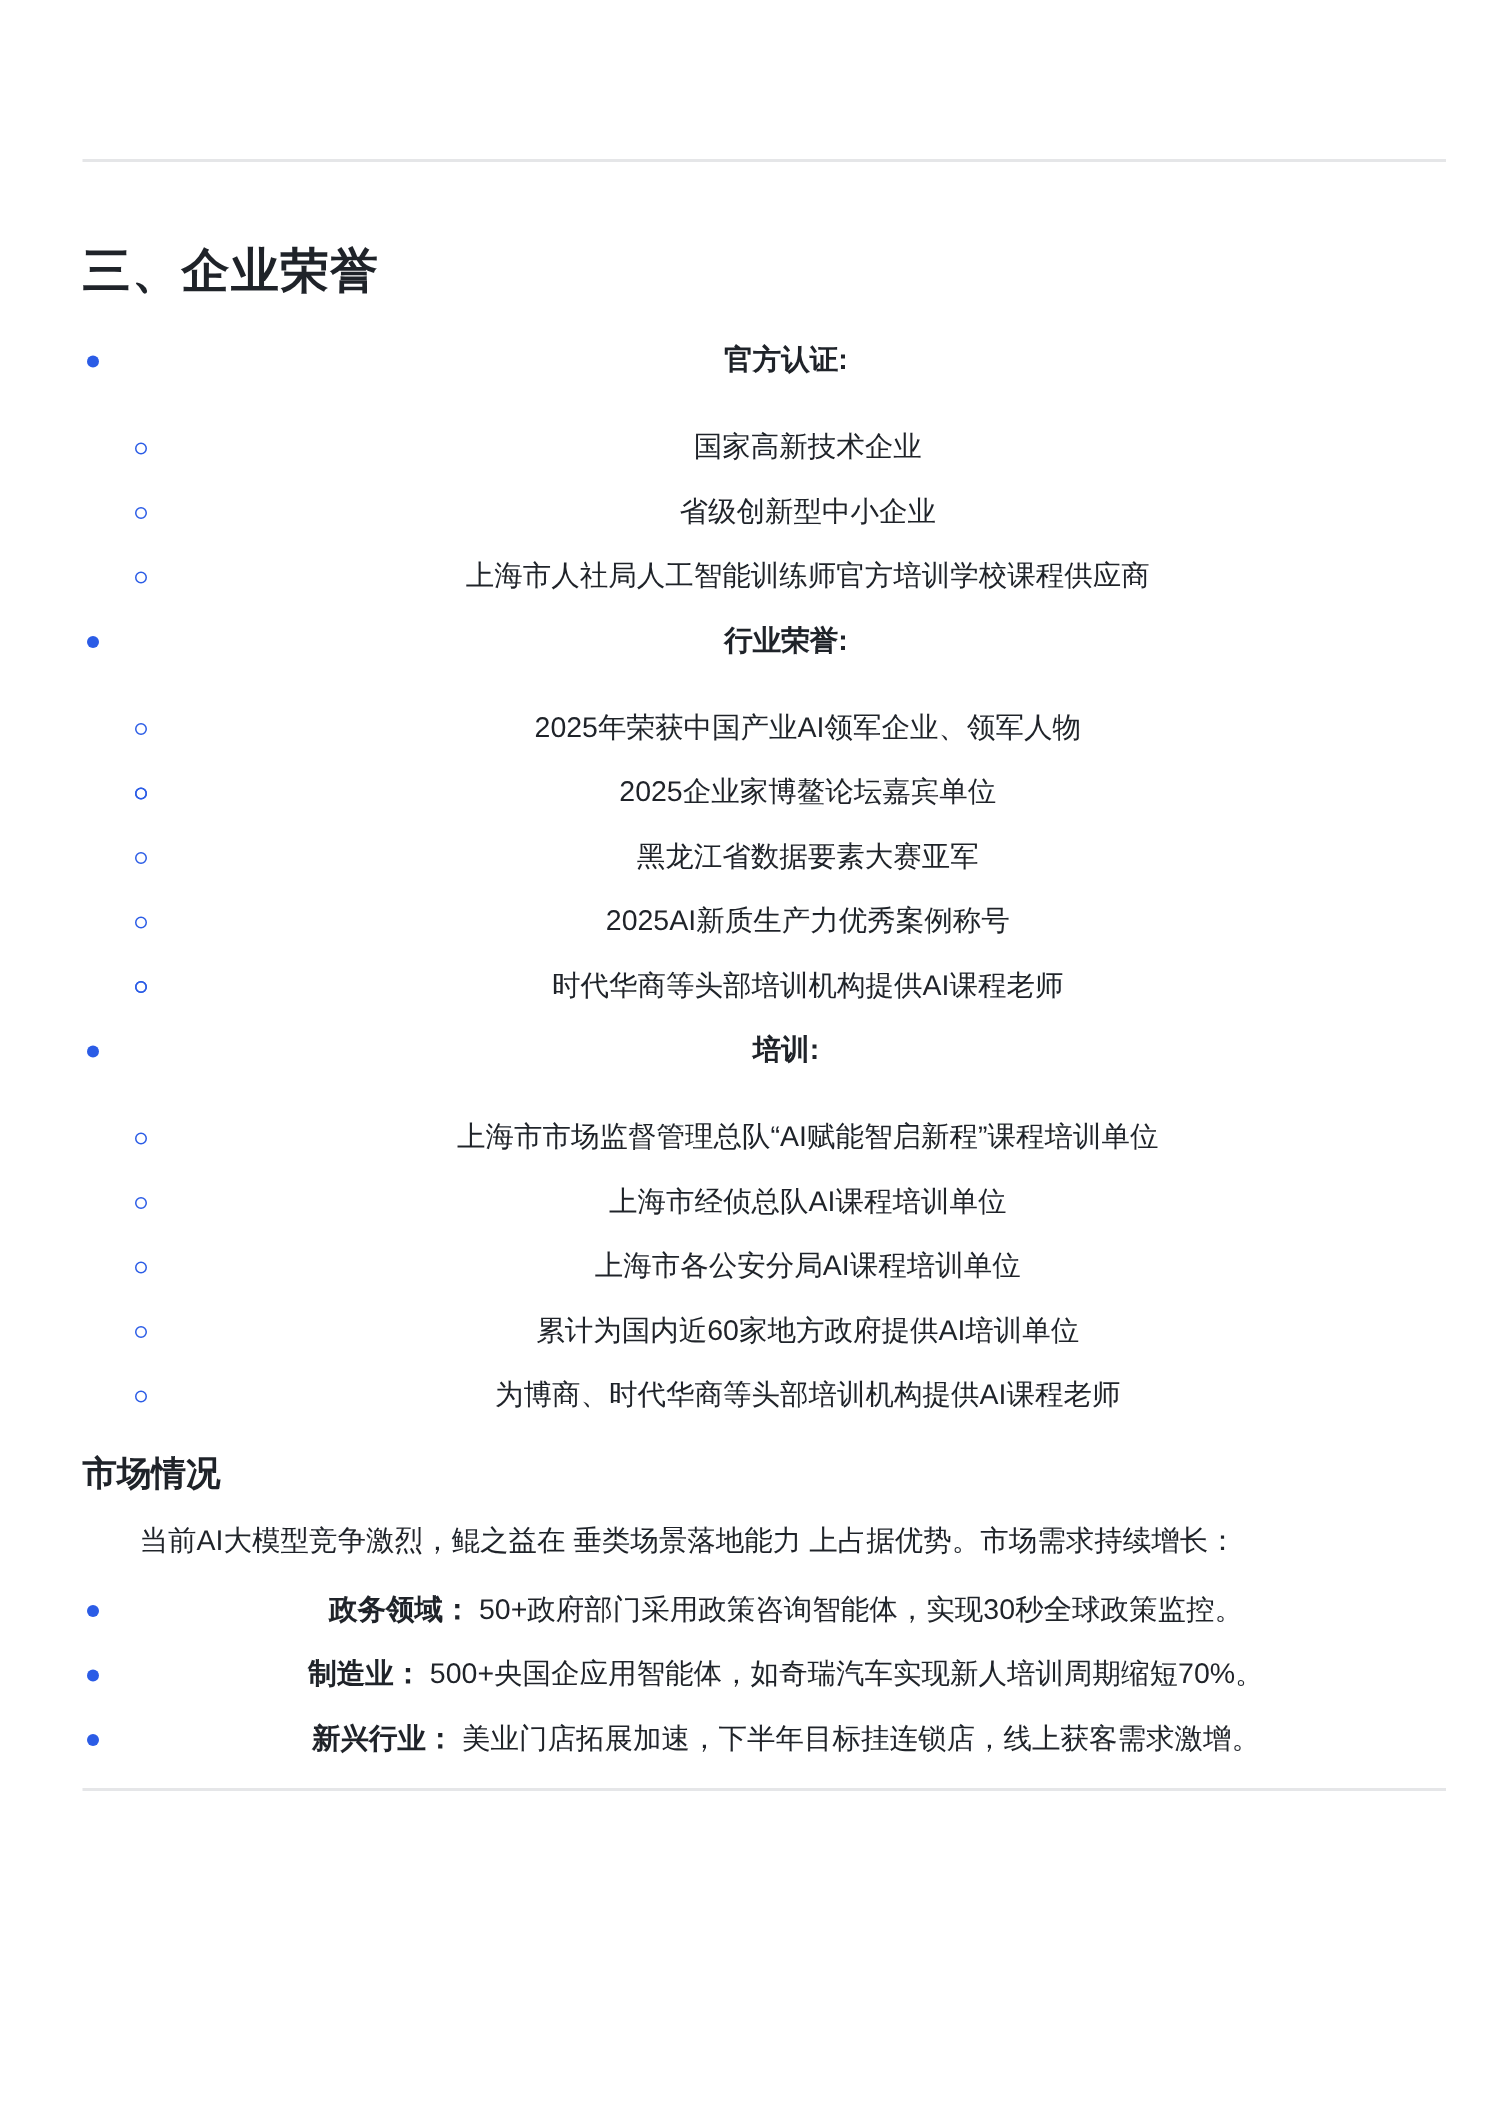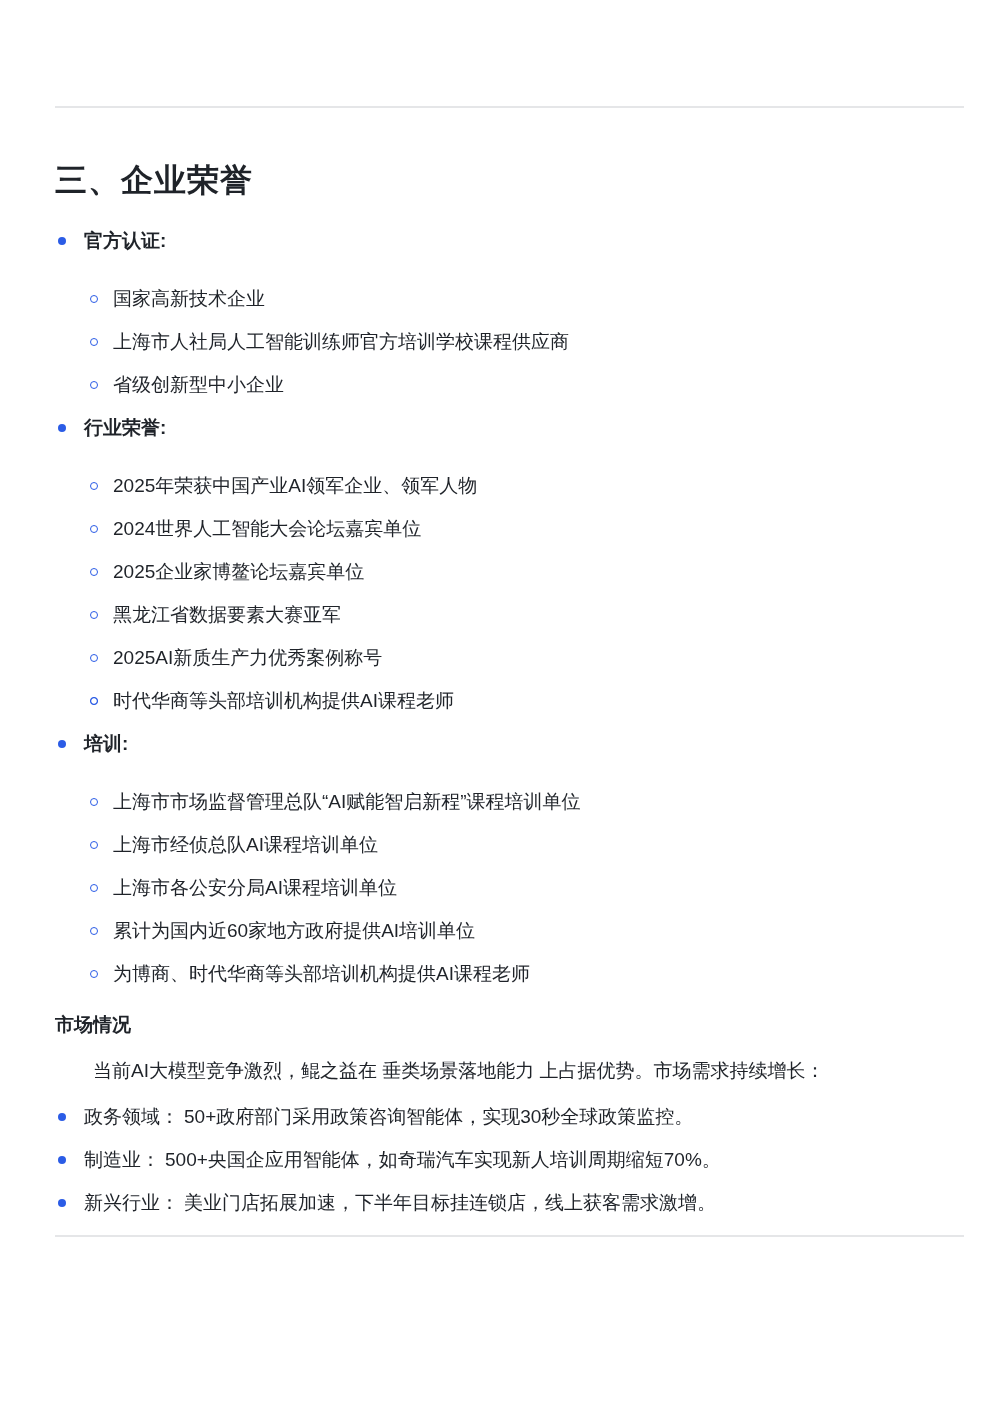--- a/index.html
+++ b/index.html
@@ -28,26 +28,26 @@
   .divider.bottom{margin-top:16px;}
   h1.sec-title{
     font-size:32px;
     line-height:40px;
     font-weight:700;
     margin-top:52px;
     margin-bottom:26px;
     letter-spacing:1px;
   }
   h2.sec-title{
-    font-size:19px;
+    font-size:23px;
     line-height:36px;
     font-weight:700;
     margin-top:18px;
   }
-  ul{list-style:none;}
+  ul{list-style:none;text-align:center;}
   li{position:relative;}
   
   .l1{
     padding-left:29px;
     font-size:19px;
     line-height:30px;
     margin-bottom:13px;
   }
   .l1 .lbl{font-weight:700;}
   .dot{
@@ -78,54 +78,54 @@
   }
   .market{margin-top:14px;}
   .market li{
     padding-left:29px;
     font-size:19px;
     line-height:32px;
     margin-bottom:11px;
   }
   .market li:last-child{margin-bottom:4px;}
   .market .dot{top:12px;}
-  .market .lbl{font-weight:400;margin-right:5px;}
+  .market .lbl{font-weight:700;margin-right:5px;}
   b,.b{font-weight:400;}
 </style>
 </head>
 <body>
 
 <div class="page">
 
   <hr class="divider top">
 
   <h1 class="sec-title">三、企业荣誉</h1>
 
   <ul>
 
     <li class="l1">
       <span class="dot"></span>
       <span class="lbl">官方认证:</span>
     </li>
     <li>
         <ul class="nested">
       <li class="l2"><span class="ring"></span><span>国家高新技术企业</span></li>
+      <li class="l2"><span class="ring"></span><span>省级创新型中小企业</span></li>
       <li class="l2"><span class="ring"></span><span>上海市人社局人工智能训练师官方培训学校课程供应商</span></li>
-      <li class="l2"><span class="ring"></span><span>省级创新型中小企业</span></li>
     </ul>
       </li>
 
     <li class="l1">
       <span class="dot"></span>
       <span class="lbl">行业荣誉:</span>
     </li>
     <li>
         <ul class="nested">
       <li class="l2"><span class="ring"></span><span>2025年荣获中国产业AI领军企业、领军人物</span></li>
-      <li class="l2"><span class="ring"></span><span>2024世界人工智能大会论坛嘉宾单位</span></li>
+      <li class="l2"><span class="ring"></span></li>
       <li class="l2"><span class="ring"></span><span>2025企业家博鳌论坛嘉宾单位</span></li>
       <li class="l2"><span class="ring"></span><span>黑龙江省数据要素大赛亚军</span></li>
       <li class="l2"><span class="ring"></span><span>2025AI新质生产力优秀案例称号</span></li>
       <li class="l2"><span class="ring"></span></li>
       <li class="l2"><span class="ring"></span><span>时代华商等头部培训机构提供AI课程老师</span></li>
     </ul>
       </li>
 
     <li class="l1">
       <span class="dot"></span>

